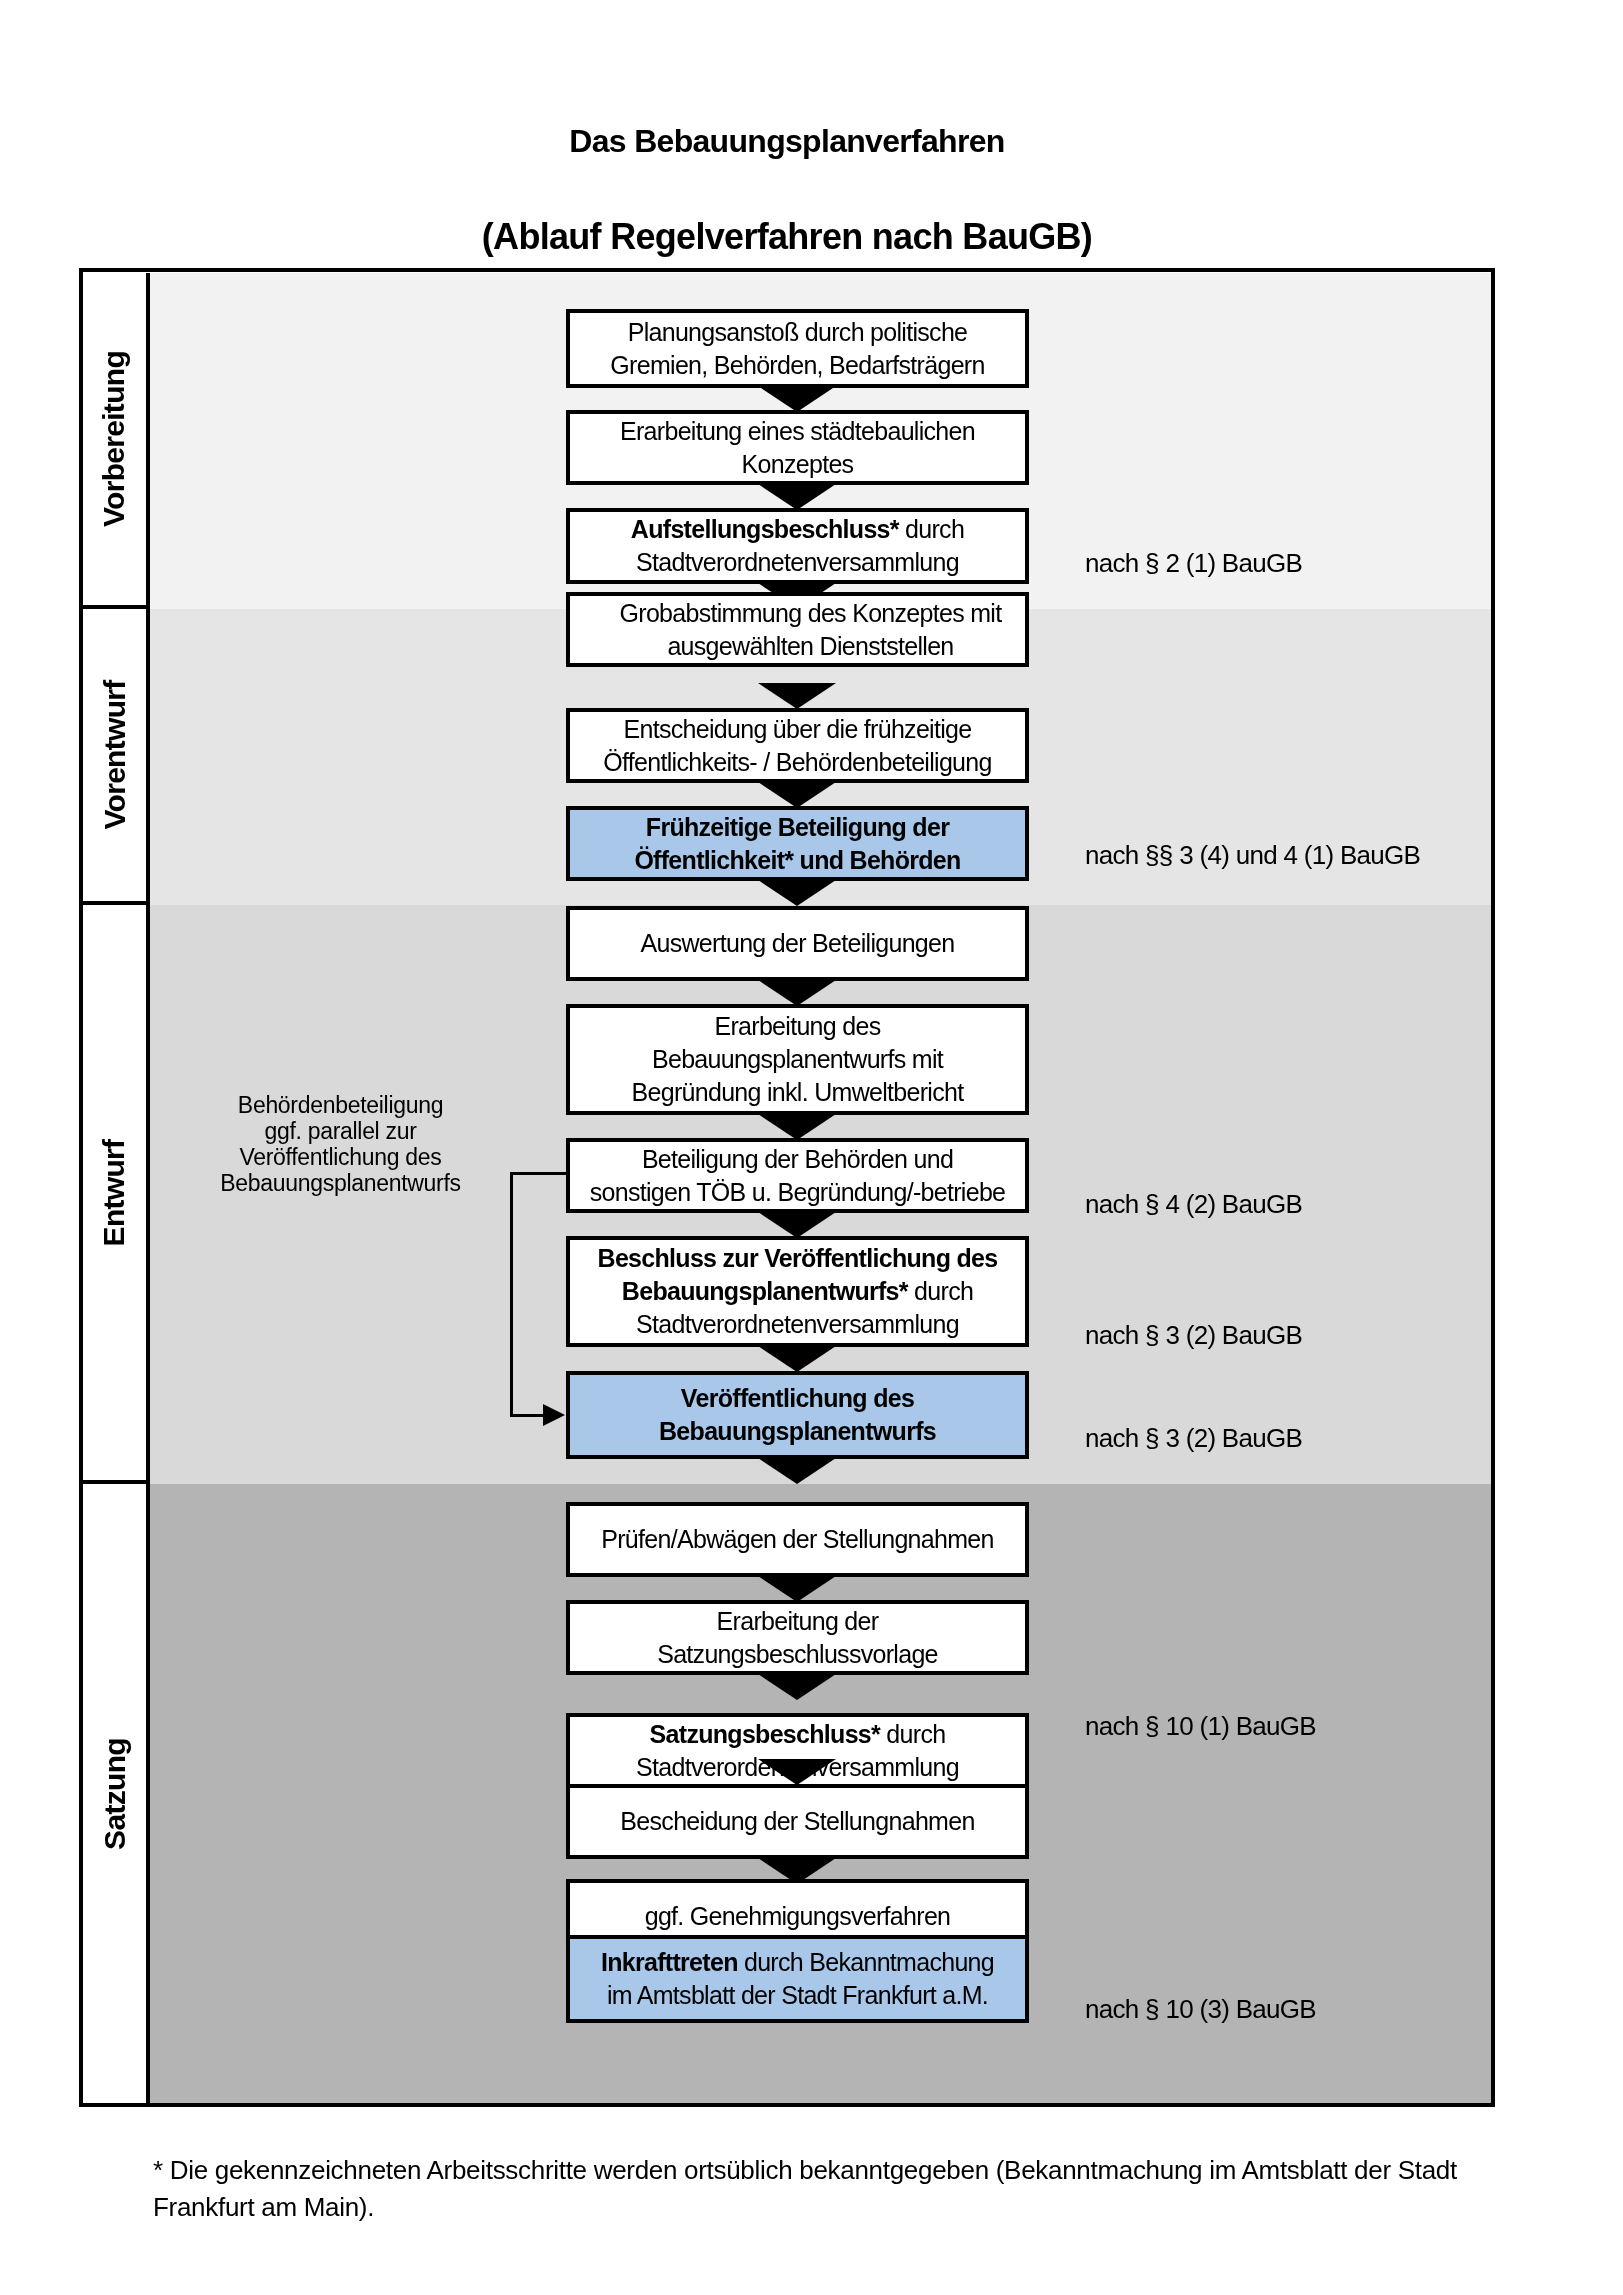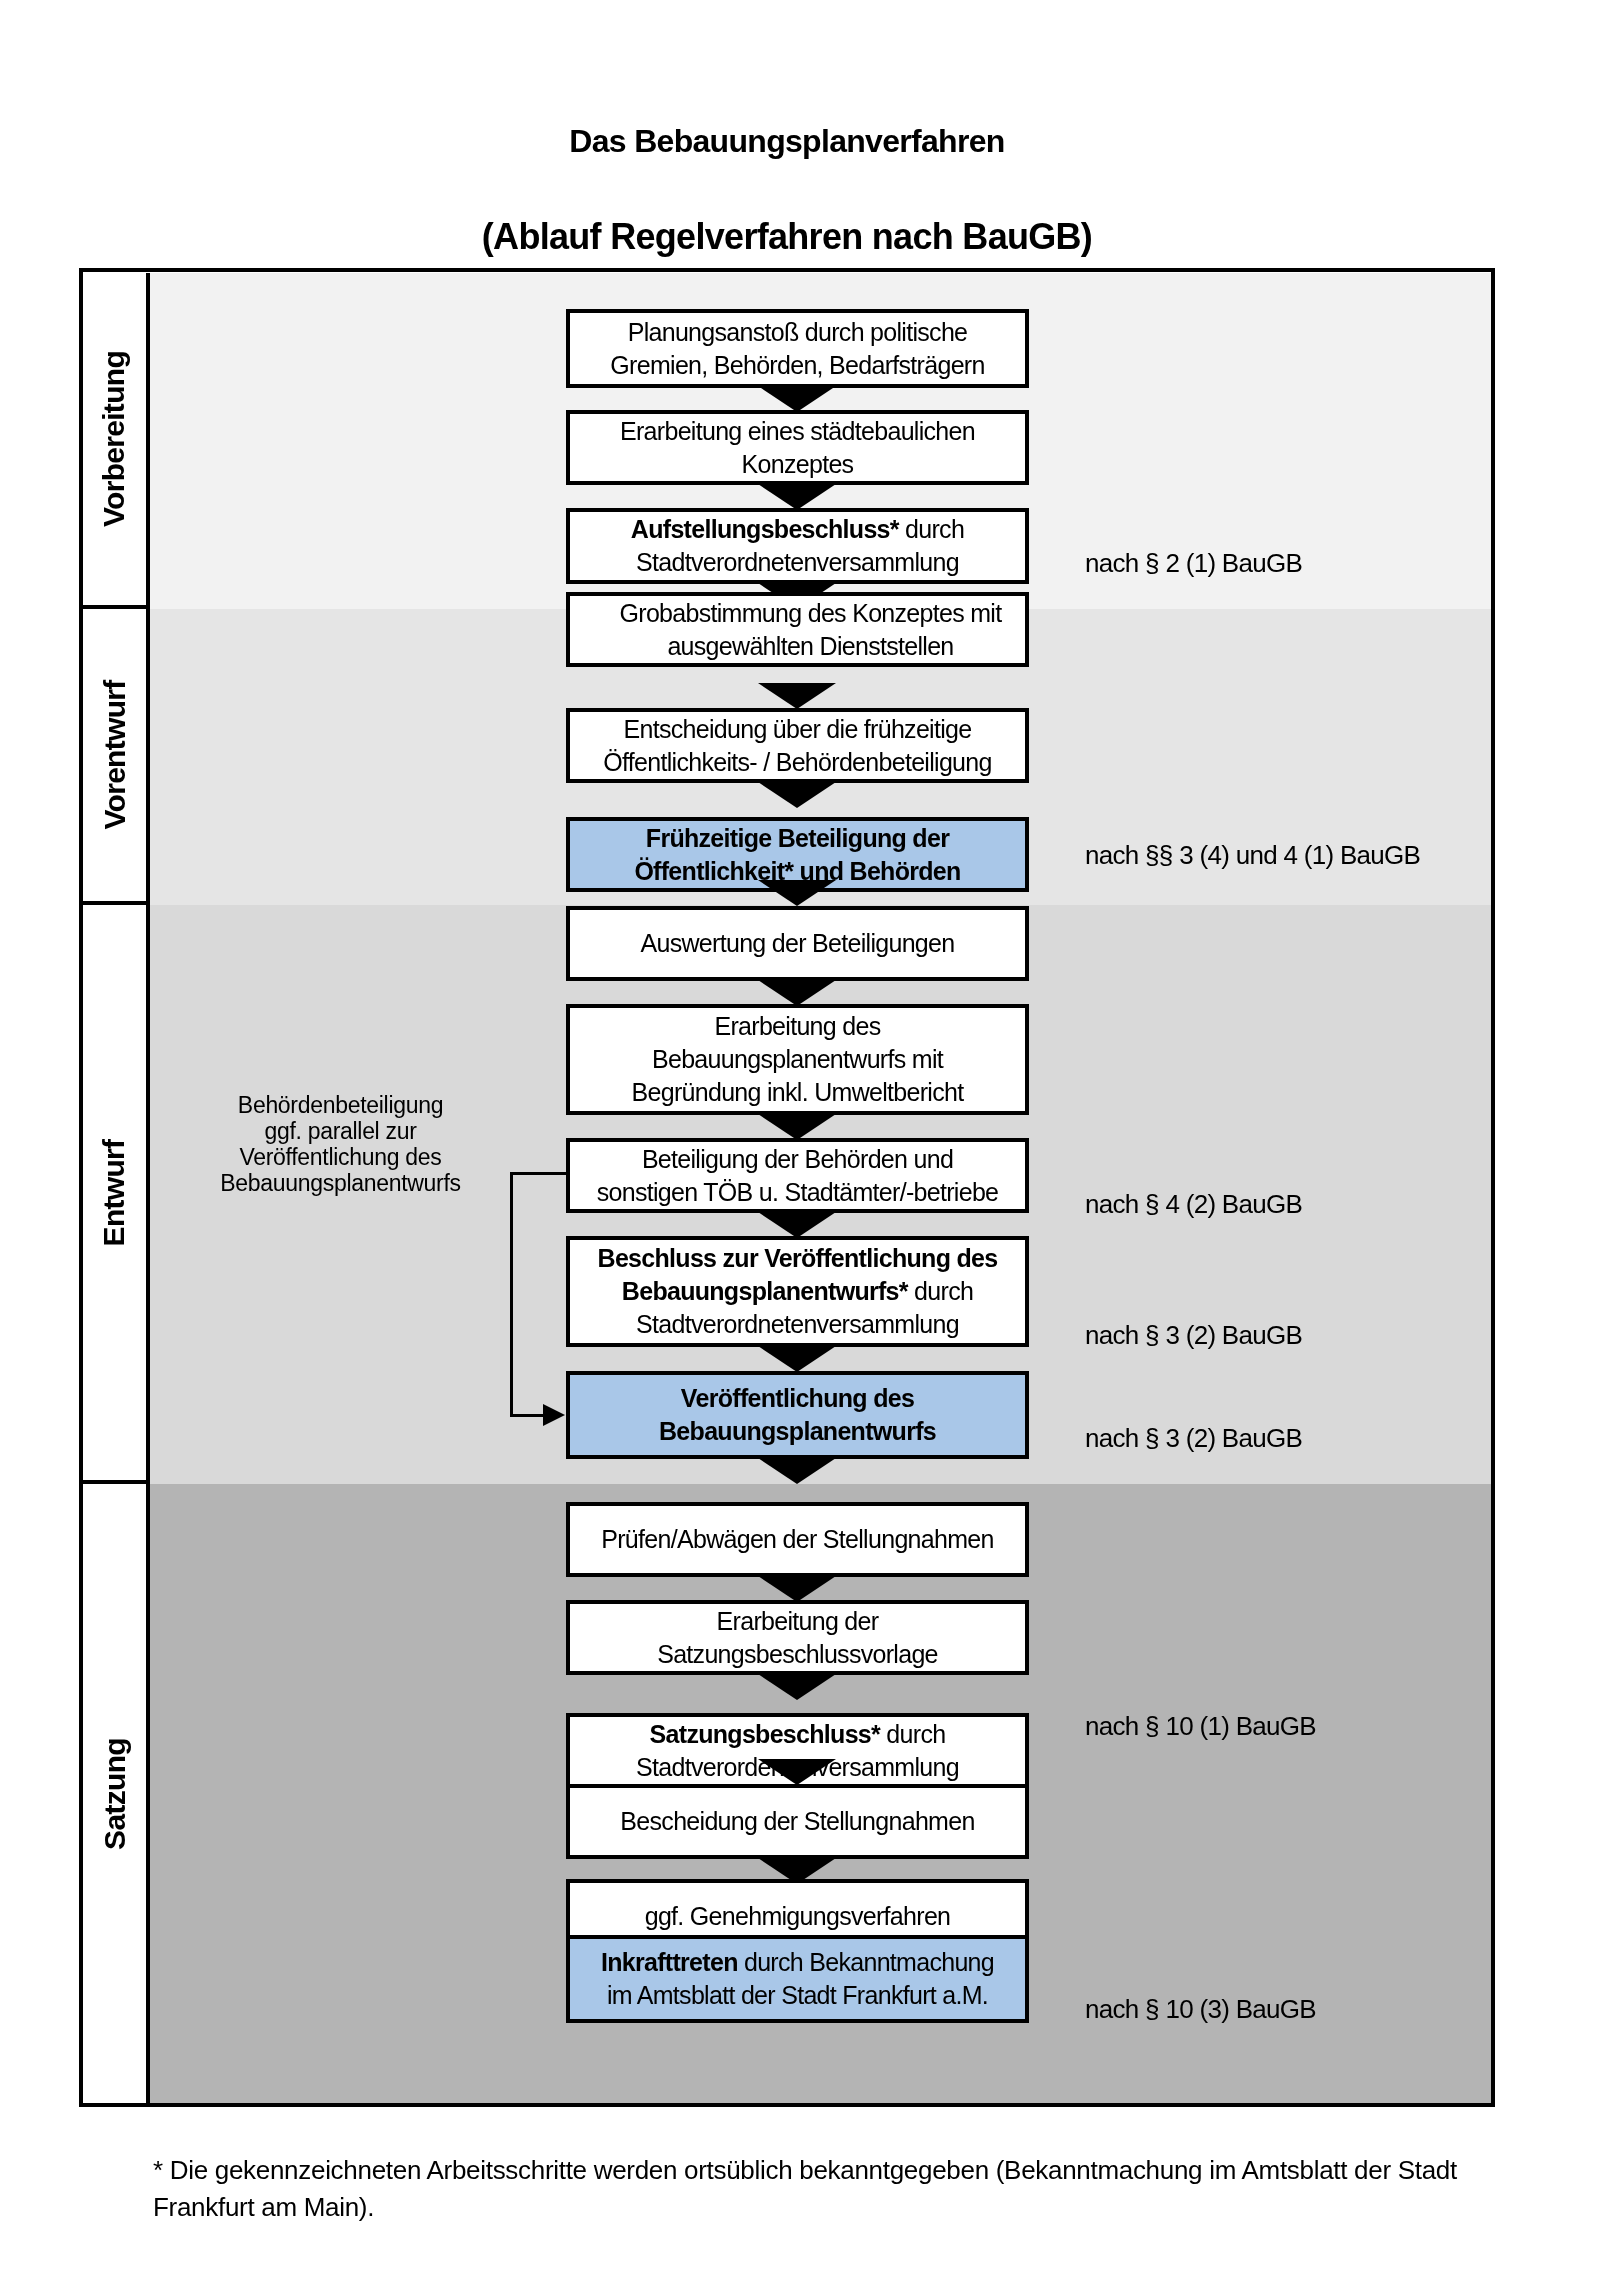--- a/index.html
+++ b/index.html
@@ -100,41 +100,41 @@
     <div class="line"><b></b><span>ausgewählten Dienststellen</span></div>
   </div>
   <div class="abs darr" style="top:683px;"></div>
 
   <div class="abs fbox" style="top:708px;height:75px;">
     <div class="line"><b></b><span>Entscheidung über die frühzeitige</span></div>
     <div class="line"><b></b><span>Öffentlichkeits- / Behördenbeteiligung</span></div>
   </div>
   <div class="abs darr" style="top:782px;"></div>
 
-  <div class="abs fbox blue" style="top:806px;height:75px;margin-top:11px;">
+  <div class="abs fbox blue" style="top:806px;height:75px;">
     <div class="line"><b>Frühzeitige Beteiligung der</b><span></span></div>
     <div class="line"><b>Öffentlichkeit* und Behörden</b><span></span></div>
   </div>
   <div class="abs darr" style="top:880px;"></div>
 
   <div class="abs fbox" style="top:906px;height:75px;">
     <div class="line"><b></b><span>Auswertung der Beteiligungen</span></div>
   </div>
   <div class="abs darr" style="top:980px;"></div>
 
   <div class="abs fbox" style="top:1004px;height:111px;">
     <div class="line"><b></b><span>Erarbeitung des</span></div>
     <div class="line"><b></b><span>Bebauungsplanentwurfs mit</span></div>
     <div class="line"><b></b><span>Begründung inkl. Umweltbericht</span></div>
   </div>
   <div class="abs darr" style="top:1114px;"></div>
 
   <div class="abs fbox" style="top:1138px;height:75px;">
     <div class="line"><b></b><span>Beteiligung der Behörden und</span></div>
-    <div class="line"><b></b><span>sonstigen TÖB u. Stadtämter/-betriebe</span></div>
+    <div class="line"><b></b><span>sonstigen TÖB u. Begründung/-betriebe</span></div>
   </div>
   <div class="abs darr" style="top:1212px;"></div>
 
   <div class="abs fbox" style="top:1236px;height:111px;">
     <div class="line"><b>Beschluss zur Veröffentlichung des</b><span></span></div>
     <div class="line"><b>Bebauungsplanentwurfs*</b><span> durch</span></div>
     <div class="line"><b></b><span>Stadtverordnetenversammlung</span></div>
   </div>
   <div class="abs darr" style="top:1346px;"></div>
 

